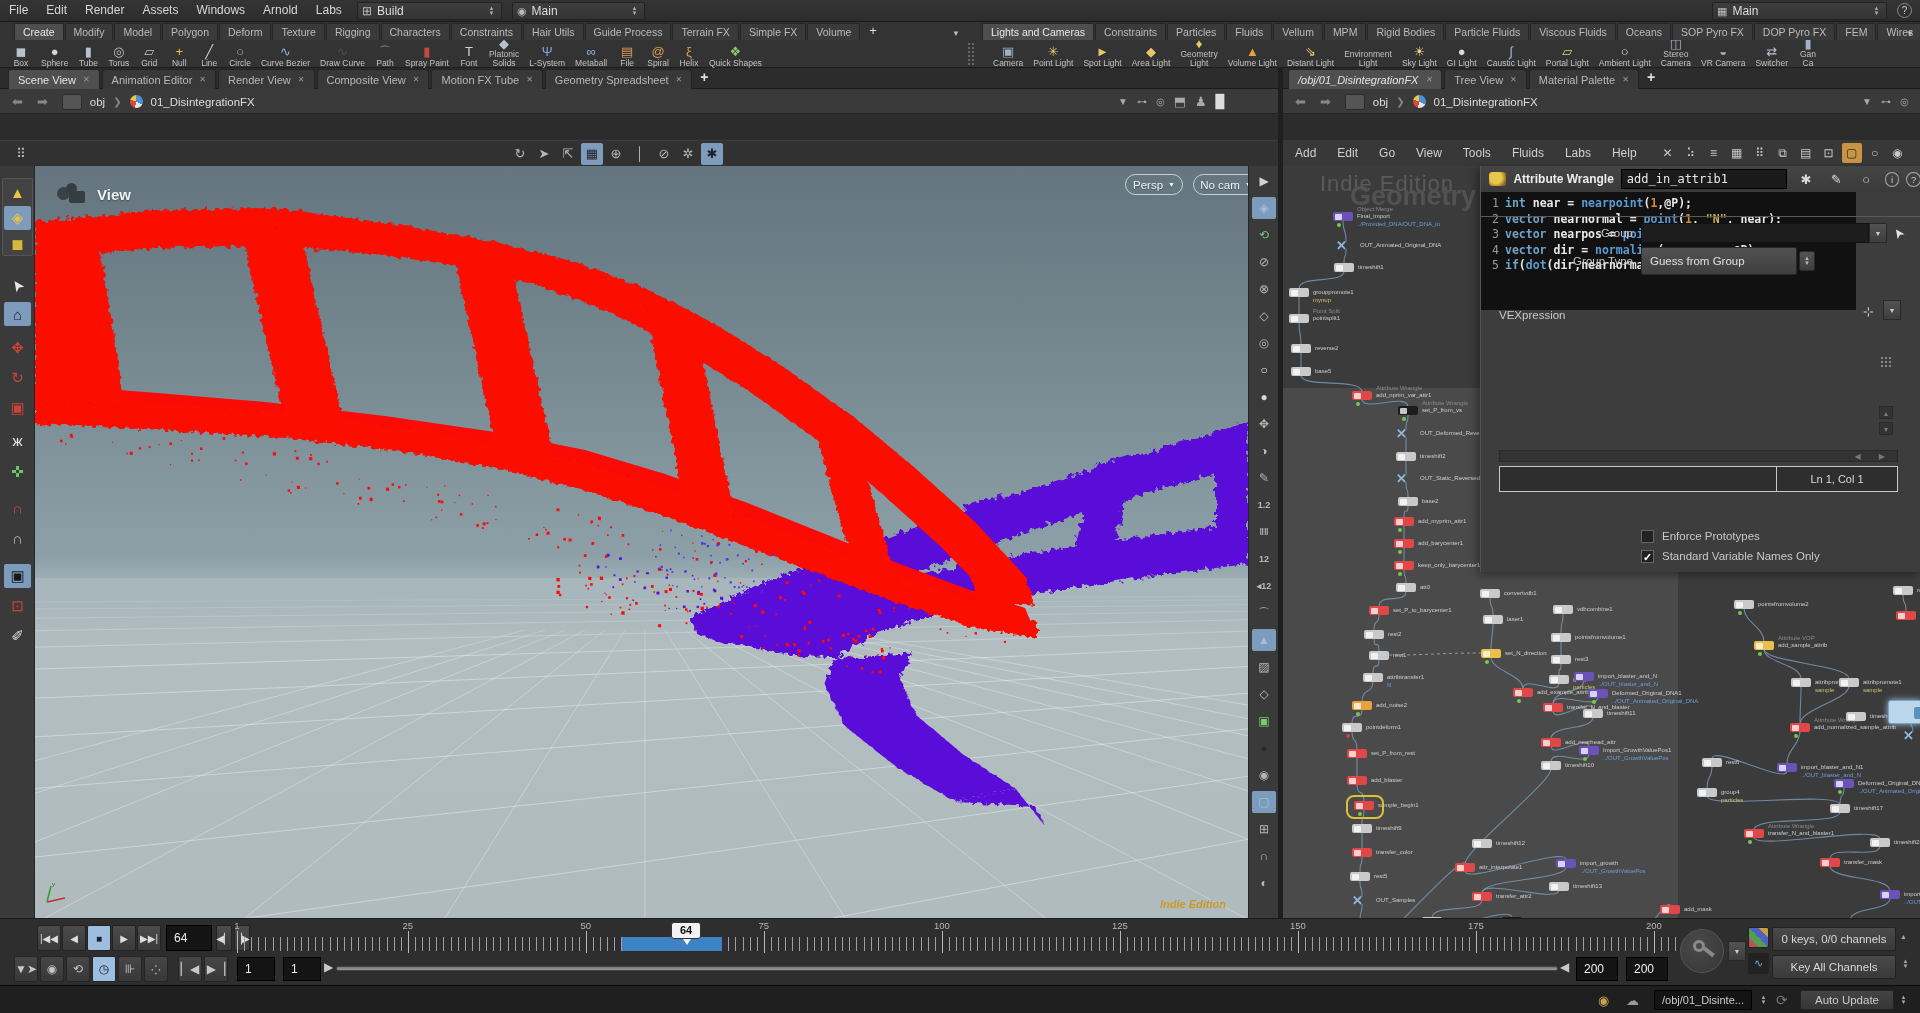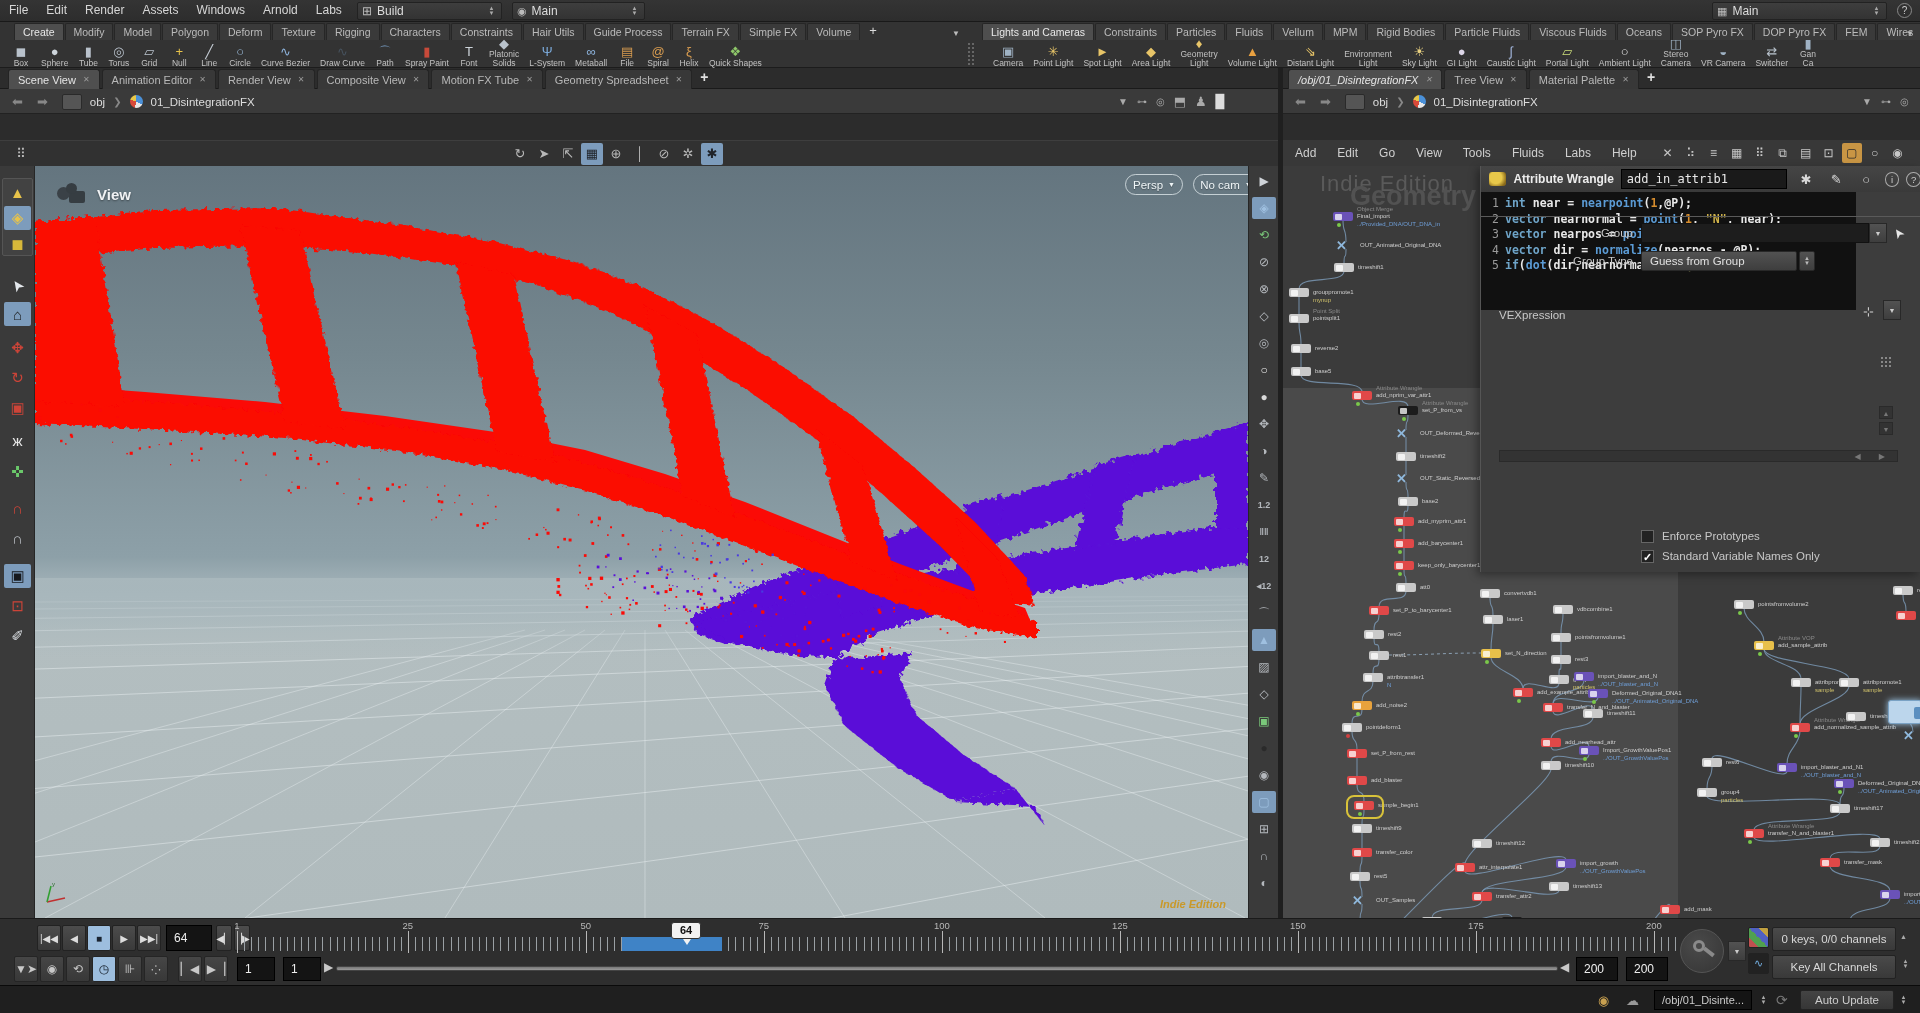--- a/index.html
+++ b/index.html
@@ -95,21 +95,21 @@
 #ptitle .ptname{font-size:12px;font-weight:bold;color:#ececec;white-space:nowrap}
 #pname{width:172px;height:20px;background:#1a1a1a;border:1px solid #000;color:#e8e8e8;font-family:"DejaVu Sans Mono",monospace;font-size:12px;padding:0 5px;display:flex;align-items:center}
 .pticon{color:#d8d8d8;font-size:13px;width:24px;text-align:center}
 .circ{width:15px;height:15px;border:1px solid #aaa;border-radius:50%;font-size:9.5px;line-height:14px;text-align:center;color:#ccc}
 #ptabs{left:8px;top:28px;height:22px;display:flex}
 .ptab2{font-size:11.5px;padding:3px 13px;color:#c2c2c2;background:#3a3a3a;border:1px solid #2a2a2a;border-bottom:none;border-radius:3px 3px 0 0;margin-right:3px}
 .ptab2.active{background:#4e4e4e;color:#efefef;font-weight:bold}
 #psep{left:0;top:50px;width:440px;height:1px;background:#5a5a5a}
 .plabel{font-size:11.5px;color:#c8c8c8;text-align:right}
 .pfield{background:#1d1d1d;border:1px solid #111;height:20px}
-.pdrop{background:linear-gradient(#525252,#3e3e3e);border:1px solid #282828;border-radius:2px;height:20px;font-size:11.5px;color:#e0e0e0;display:flex;align-items:center;padding:0 8px}
+.pdrop{background:linear-gradient(#525252,#3e3e3e);border:1px solid #282828;border-radius:2px;height:28px;font-size:11.5px;color:#e0e0e0;display:flex;align-items:center;padding:0 8px}
 .pspin{width:16px;height:20px;background:linear-gradient(#525252,#3e3e3e);border:1px solid #282828;border-radius:2px;display:flex;flex-direction:column;align-items:center;justify-content:center;font-size:6px;color:#bbb;line-height:5px;margin-left:2px}
 .pdownbox{width:18px;height:20px;background:linear-gradient(#525252,#3e3e3e);border:1px solid #282828;font-size:7px;color:#ccc;display:flex;align-items:center;justify-content:center}
 #vexlabel{left:18px;top:143px;font-size:11.5px;color:#c8c8c8}
 #codebox{left:18px;top:162px;width:375px;height:118px;background:#111;font-family:"DejaVu Sans Mono",monospace;font-size:11.5px;font-weight:bold;line-height:15.5px;padding:4px 0 0 4px;overflow:hidden}
 .cline{white-space:pre}
 .lno{color:#9a9a9a;display:inline-block;width:14px;text-align:right;margin-right:6px;font-weight:normal}
 .tk-k{color:#6ea4c8}.tk-f{color:#5b9bd5}.tk-n{color:#d78d2e}.tk-s{color:#cfb24a}.tk-p{color:#e8e8e8}.tk-a{color:#c8c87a}
 #coderail{left:395px;top:162px;width:22px;height:118px}
 .grip{position:absolute;left:4px;top:28px;width:12px;height:12px;background:radial-gradient(circle,#888 1px,transparent 1.2px);background-size:4px 4px}
 .railarr{position:absolute;left:3px;width:14px;height:13px;background:#333;color:#777;font-size:7px;text-align:center;line-height:13px;border:1px solid #2a2a2a}
@@ -1381,20 +1381,26 @@
         <div class="cline"><span class="lno">5</span><span class="tk-k">if</span><span class="tk-p">(</span><span class="tk-f">dot</span><span class="tk-p">(dir,nearnormal)&lt;</span><span class="tk-n">0</span><span class="tk-p">)</span><span class="tk-a">i@in</span><span class="tk-p"> = </span><span class="tk-n">1</span><span class="tk-p">;</span></div>
       </div>
       <div class="abs" id="coderail">
         <span class="grip"></span>
         <span class="railarr" style="top: 78px;">▲</span>
         <span class="railarr" style="top: 94px;">▼</span>
       </div>
       <div class="abs" id="codestrip">
         <span class="ar">◀ ▶</span>
       </div>
+      <div class="abs" id="lnbar">
+        <span class="lfield"></span>
+        <div class="lncell">
+          <span>Ln 1, Col 1</span>
+        </div>
+      </div>
       <div class="prow" style="left: 160px; top: 362px; height: 16px;">
         <span class="chkbox"></span>
         <span class="chklabel">Enforce Prototypes</span>
       </div>
       <div class="prow" style="left: 160px; top: 382px; height: 16px;">
         <span class="chkbox">✓</span>
         <span class="chklabel">Standard Variable Names Only</span>
       </div>
     </div>
   <div class="abs" id="playbar">

